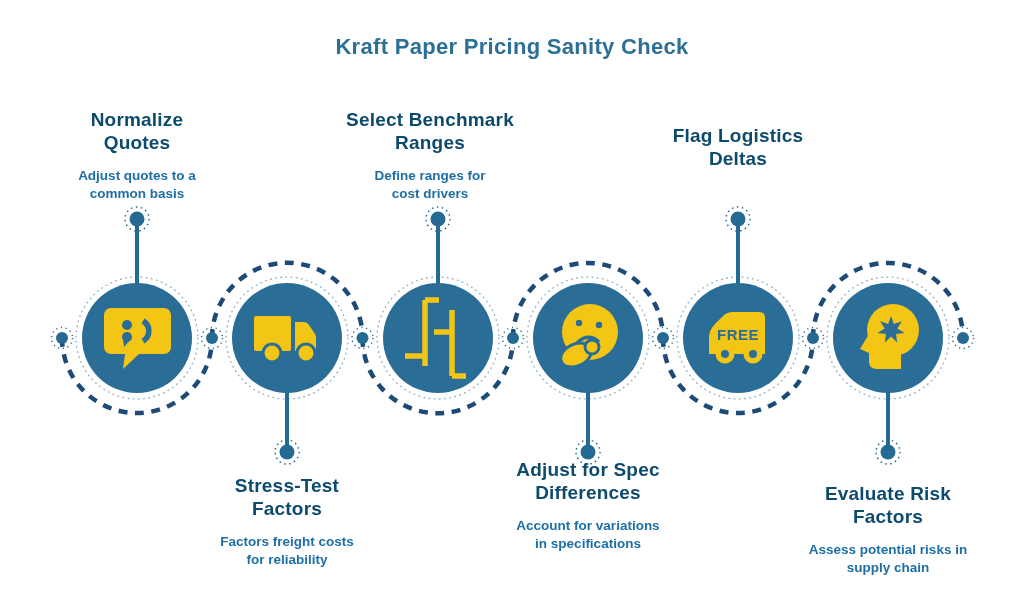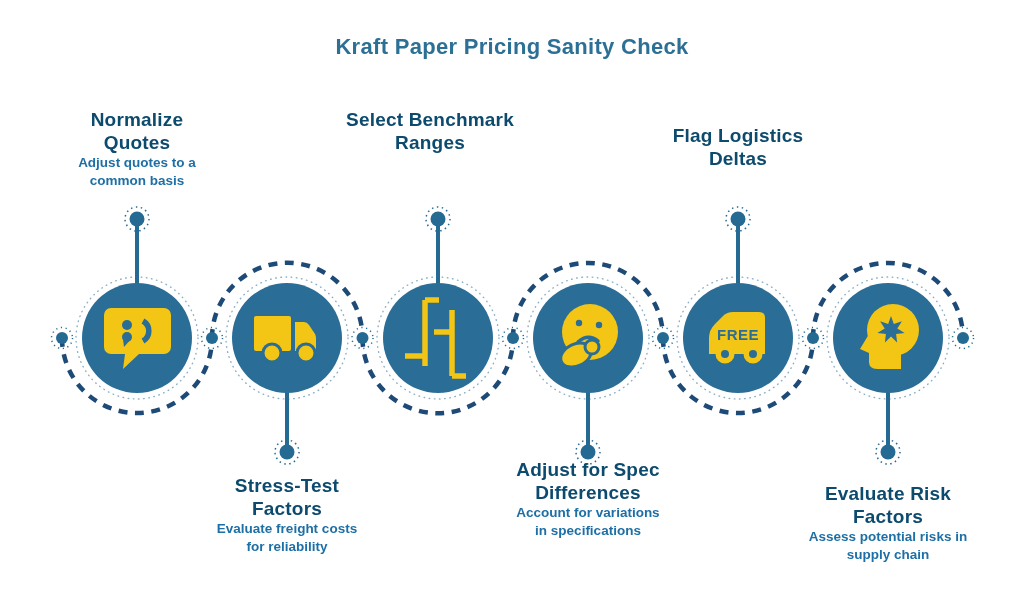--- a/index.html
+++ b/index.html
@@ -35,20 +35,21 @@
   }
   .step-title {
     font-size: 19px;
     line-height: 1.22;
     font-weight: 800;
     color: #0c4a6e;
     white-space: pre-line;
     letter-spacing: 0.2px;
   }
   .step-subtitle {
+    margin-top: 13px;
     font-size: 13.5px;
     line-height: 1.3;
     font-weight: 700;
     color: #1d6fa5;
     white-space: pre-line;
   }
 </style>
 </head>
 <body>
 
@@ -215,31 +216,33 @@
   <div class="step-label" style="left:27px; top:108px;">
     <div class="step-title">Normalize
 Quotes</div>
     <div class="step-subtitle">Adjust quotes to a
 common basis</div>
   </div>
 
   <div class="step-label" style="left:320px; top:108px;">
     <div class="step-title">Select Benchmark
 Ranges</div>
+    <div class="step-subtitle">Define ranges for
+cost drivers</div>
   </div>
 
   <div class="step-label" style="left:628px; top:124px;">
     <div class="step-title">Flag Logistics
 Deltas</div>
   </div>
 
   <div class="step-label" style="left:177px; top:474px;">
     <div class="step-title">Stress-Test
 Factors</div>
-    <div class="step-subtitle">Evaluate freight costs
+    <div class="step-subtitle">Factors freight costs
 for reliability</div>
   </div>
 
   <div class="step-label" style="left:478px; top:458px;">
     <div class="step-title">Adjust for Spec
 Differences</div>
     <div class="step-subtitle">Account for variations
 in specifications</div>
   </div>
 

